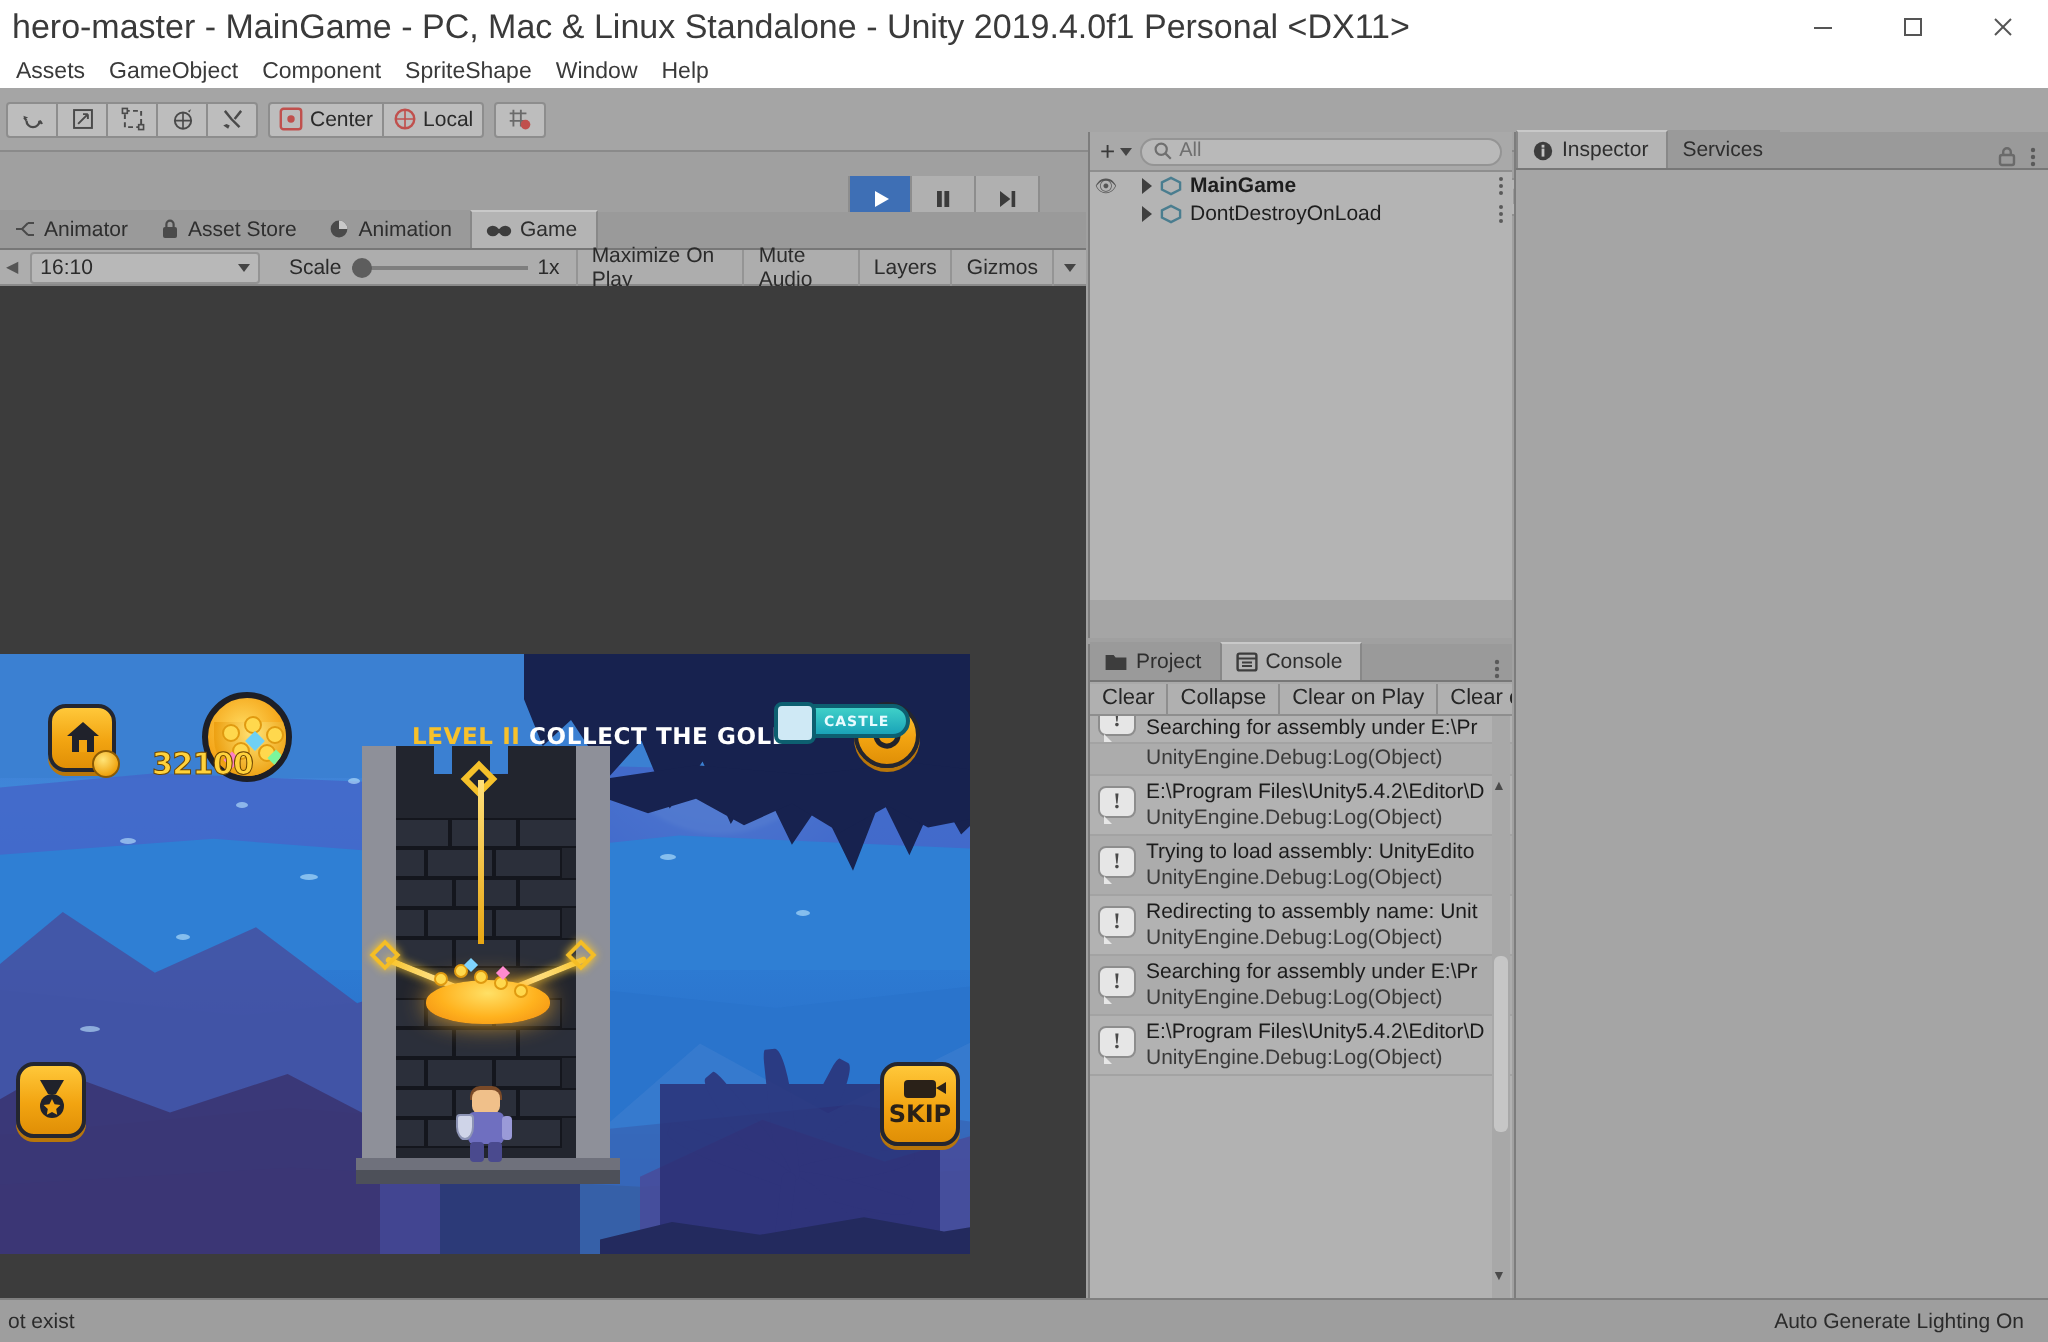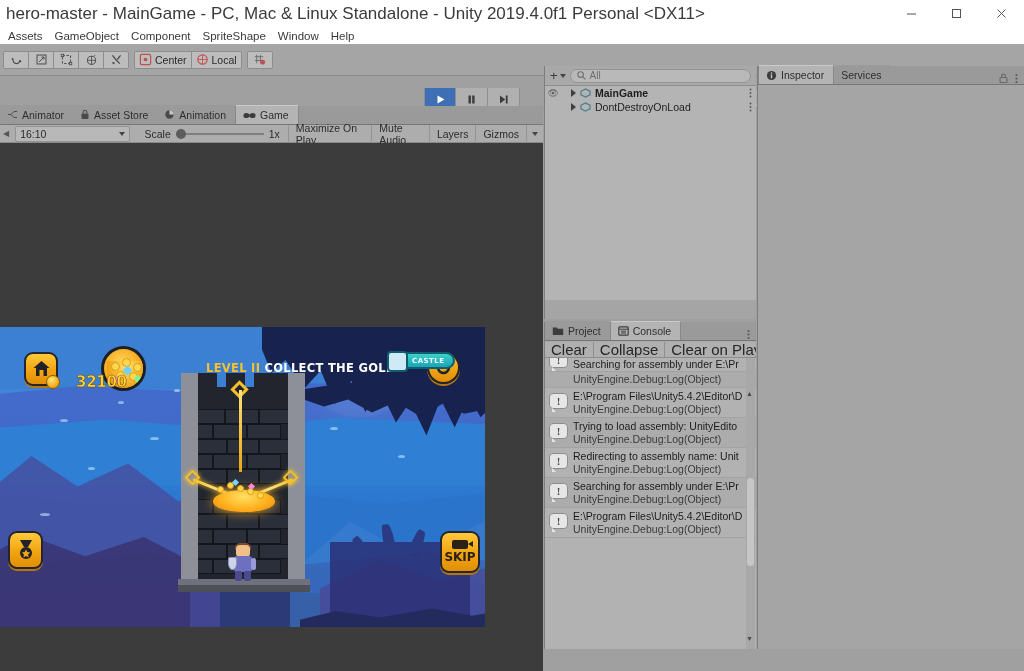--- a/index.html
+++ b/index.html
@@ -296,21 +296,21 @@
   .bold { font-weight:bold; }
 
   
   .cons { position:absolute; left:544px; top:322px; width:212px; height:327px; background:#a5a5a5;
     border-left:1px solid #7d7d7d; }
   .cons-ctl {
     height:17px; background:#a9a9a9; display:flex; align-items:center;
     border-bottom:1px solid #8e8e8e; overflow:hidden;
   }
   .cbtn {
-    height:15px; padding:0 6px; display:flex; align-items:center; font-size:15px; color:#262626;
+    height:15px; padding:0 6px; display:flex; align-items:center; font-size:11px; color:#262626;
     background:#b0b0b0; border-right:1px solid #8e8e8e; white-space:nowrap;
   }
   .cons-list { position:relative; background:#b2b2b2; height:calc(100% - 36px); overflow:hidden; }
   .crow { height:30px; display:flex; align-items:center; gap:5px; padding:0 8px 0 4px;
      border-bottom:1px solid #a3a3a3; }
   .crow:nth-child(even) { background:#acacac; }
   .crow.partial { height:14px; align-items:flex-end; }
   .cico { width:19px; height:19px; flex:none; position:relative; }
   .cico .bubble {
     width:19px; height:16px; border-radius:4px; background:#e6e6e6; border:1px solid #8d8d8d;
@@ -896,14 +896,18 @@
         <svg width="3" height="11" viewBox="0 0 3 11">
             <circle cx="1.5" cy="2" r="1.1" fill="#5a5a5a"></circle>
             <circle cx="1.5" cy="5.5" r="1.1" fill="#5a5a5a"></circle>
             <circle cx="1.5" cy="9" r="1.1" fill="#5a5a5a"></circle>
           </svg>
       </div>
     </div>
     <div class="insp-body"></div>
   </div>
 
+  <div class="statusbar">
+    <div class="sl">ot exist</div>
+    <div class="sr">Auto Generate Lighting On</div>
+  </div>
 
 </div>
 
 </body></html>

